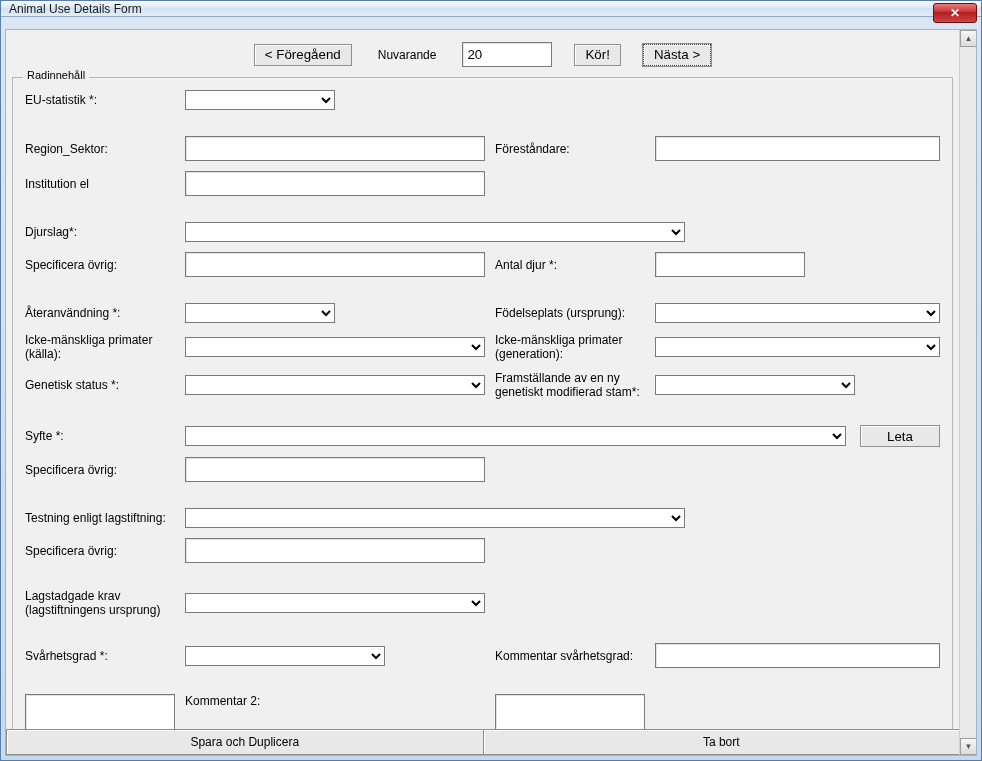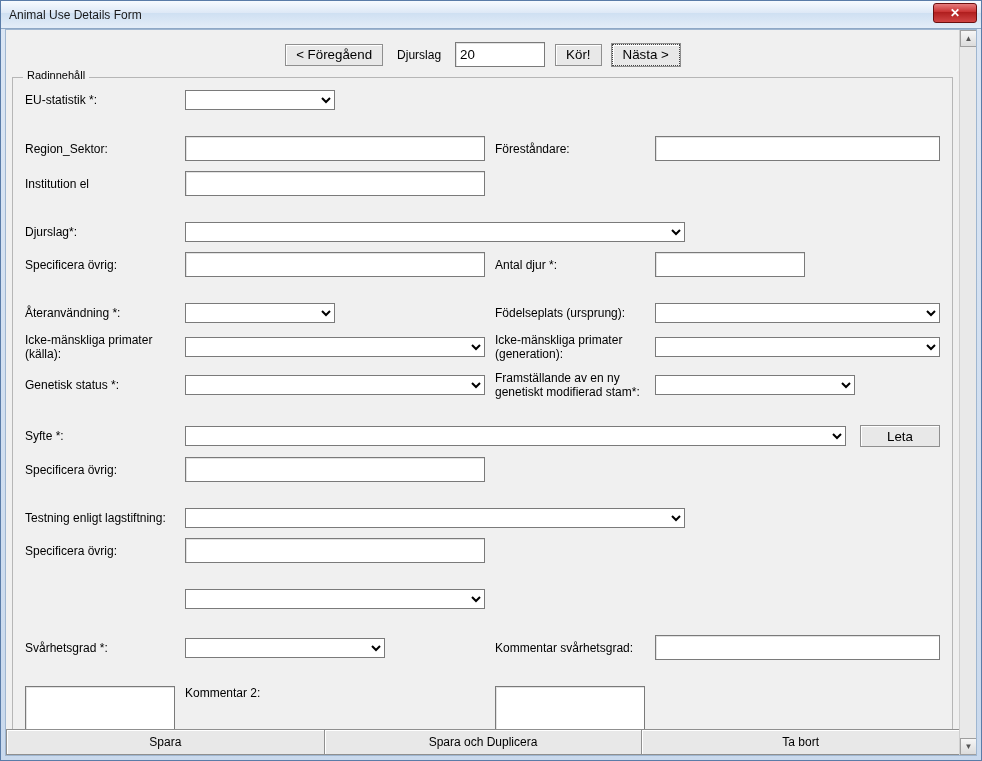--- a/index.html
+++ b/index.html
@@ -14,21 +14,21 @@
     overflow: hidden;
   }
   .window {
     width: 982px;
     height: 761px;
     background: linear-gradient(#dbe6f4, #c9d9ed);
     border: 1px solid #5a7ca8;
     position: relative;
   }
   .titlebar {
-    height: 28px;
+    height: 16px;
     background: linear-gradient(#f7fbff, #dde8f6 45%, #cfe0f2 46%, #e3edf8);
     border-bottom: 1px solid #8ea8c6;
     display: flex;
     align-items: center;
     padding-left: 8px;
     position: relative;
   }
   .titlebar-text { color: #1a1a1a; }
   .close-btn {
     position: absolute;
@@ -84,21 +84,21 @@
     position: absolute;
     left: 0;
     right: 17px;
     top: 0;
     bottom: 0;
     background: #f0f0f0;
   }
   .nav-row {
     display: flex;
     align-items: center;
-    gap: 10px;
+    gap: 22px;
     padding: 12px 0 10px 0;
     justify-content: center;
   }
   .btn {
     background: #e8e8e8;
     border: 1px solid #8f8f8f;
     box-shadow: inset 1px 1px 0 #fff;
     padding: 2px 10px;
     min-height: 22px;
     cursor: default;
@@ -200,21 +200,21 @@
     <div class="close-btn">
       <span class="close-x">✕</span>
     </div>
   </div>
 
   <div class="client">
     <div class="content">
 
       <div class="nav-row">
         <button class="btn">&lt; Föregåend</button>
-        <span class="lbl-inline">Djurslag</span>
+        <span class="lbl-inline">Nuvarande</span>
         <input class="txt short" value="20" style="">
         <button class="btn">Kör!</button>
         <button class="btn selected">Nästa  &gt;</button>
       </div>
 
       <div class="fieldset">
         <div class="legend">Radinnehåll</div>
 
         <div class="form-grid">
 
@@ -272,20 +272,21 @@
           <div class="gap-row" style="grid-column:1/span 4"></div>
 
           <div class="lbl">Testning enligt lagstiftning:</div>
           <div class="span3"><select class="combo" style="width:500px"><option></option></select></div>
 
           <div class="lbl">Specificera övrig:</div>
           <div class="span3"><input class="txt med" value="" style=""></div>
 
           <div class="gap-row" style="grid-column:1/span 4"></div>
 
+          <div class="lbl">Lagstadgade krav (lagstiftningens ursprung)</div>
           <div class="span3"><select class="combo w300"><option></option></select></div>
 
           <div class="gap-row" style="grid-column:1/span 4"></div>
 
           <div class="lbl">Svårhetsgrad *:</div>
           <div><select class="combo w200"><option></option></select></div>
           <div class="lbl">Kommentar svårhetsgrad:</div>
           <input class="txt full" value="" style="">
 
           <div class="gap-row" style="grid-column:1/span 4"></div>
@@ -294,23 +295,20 @@
           <div class="lbl" style="align-self:start">Kommentar 2:</div>
           <textarea class="ta" style=""></textarea>
 
         </div>
       </div>
 
     </div>
 
     <div class="bottom-row">
       <div class="bbtn">
-          <span>Spara</span>
-        </div>
-      <div class="bbtn">
           <span>Spara och Duplicera</span>
         </div>
       <div class="bbtn">
           <span>Ta bort</span>
         </div>
     </div>
 
     <div class="scrollbar">
       <div class="sb-btn">
           <span>▲</span>

